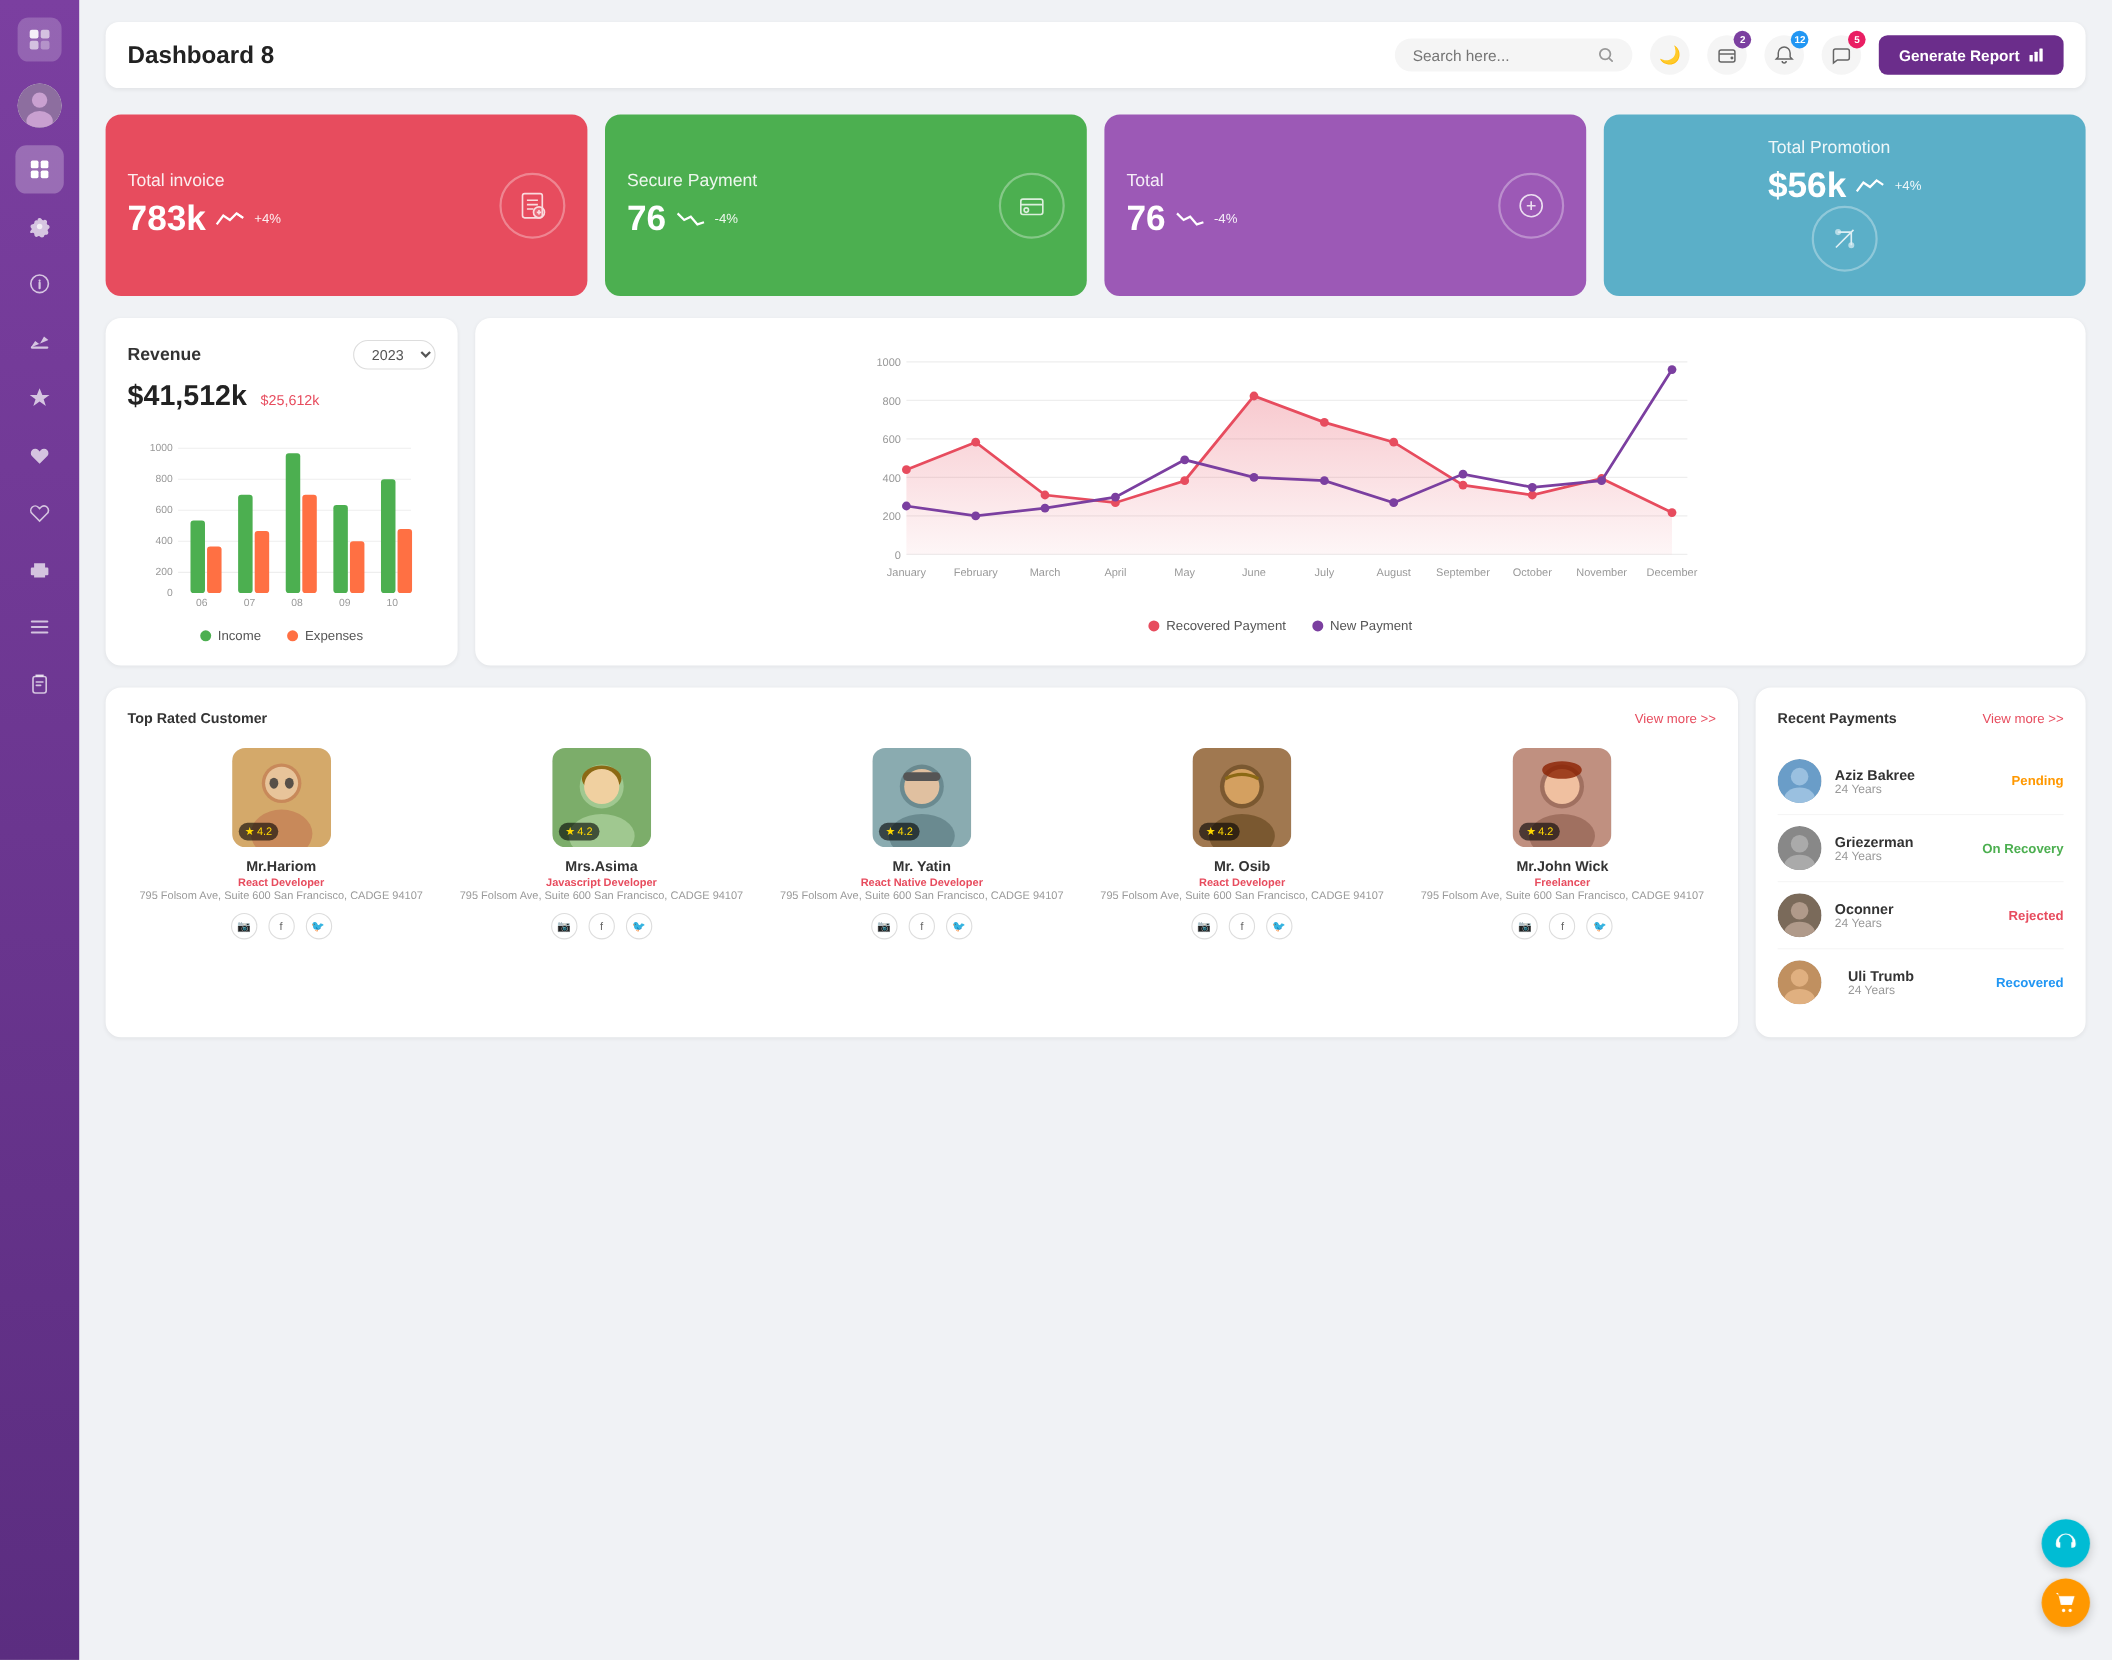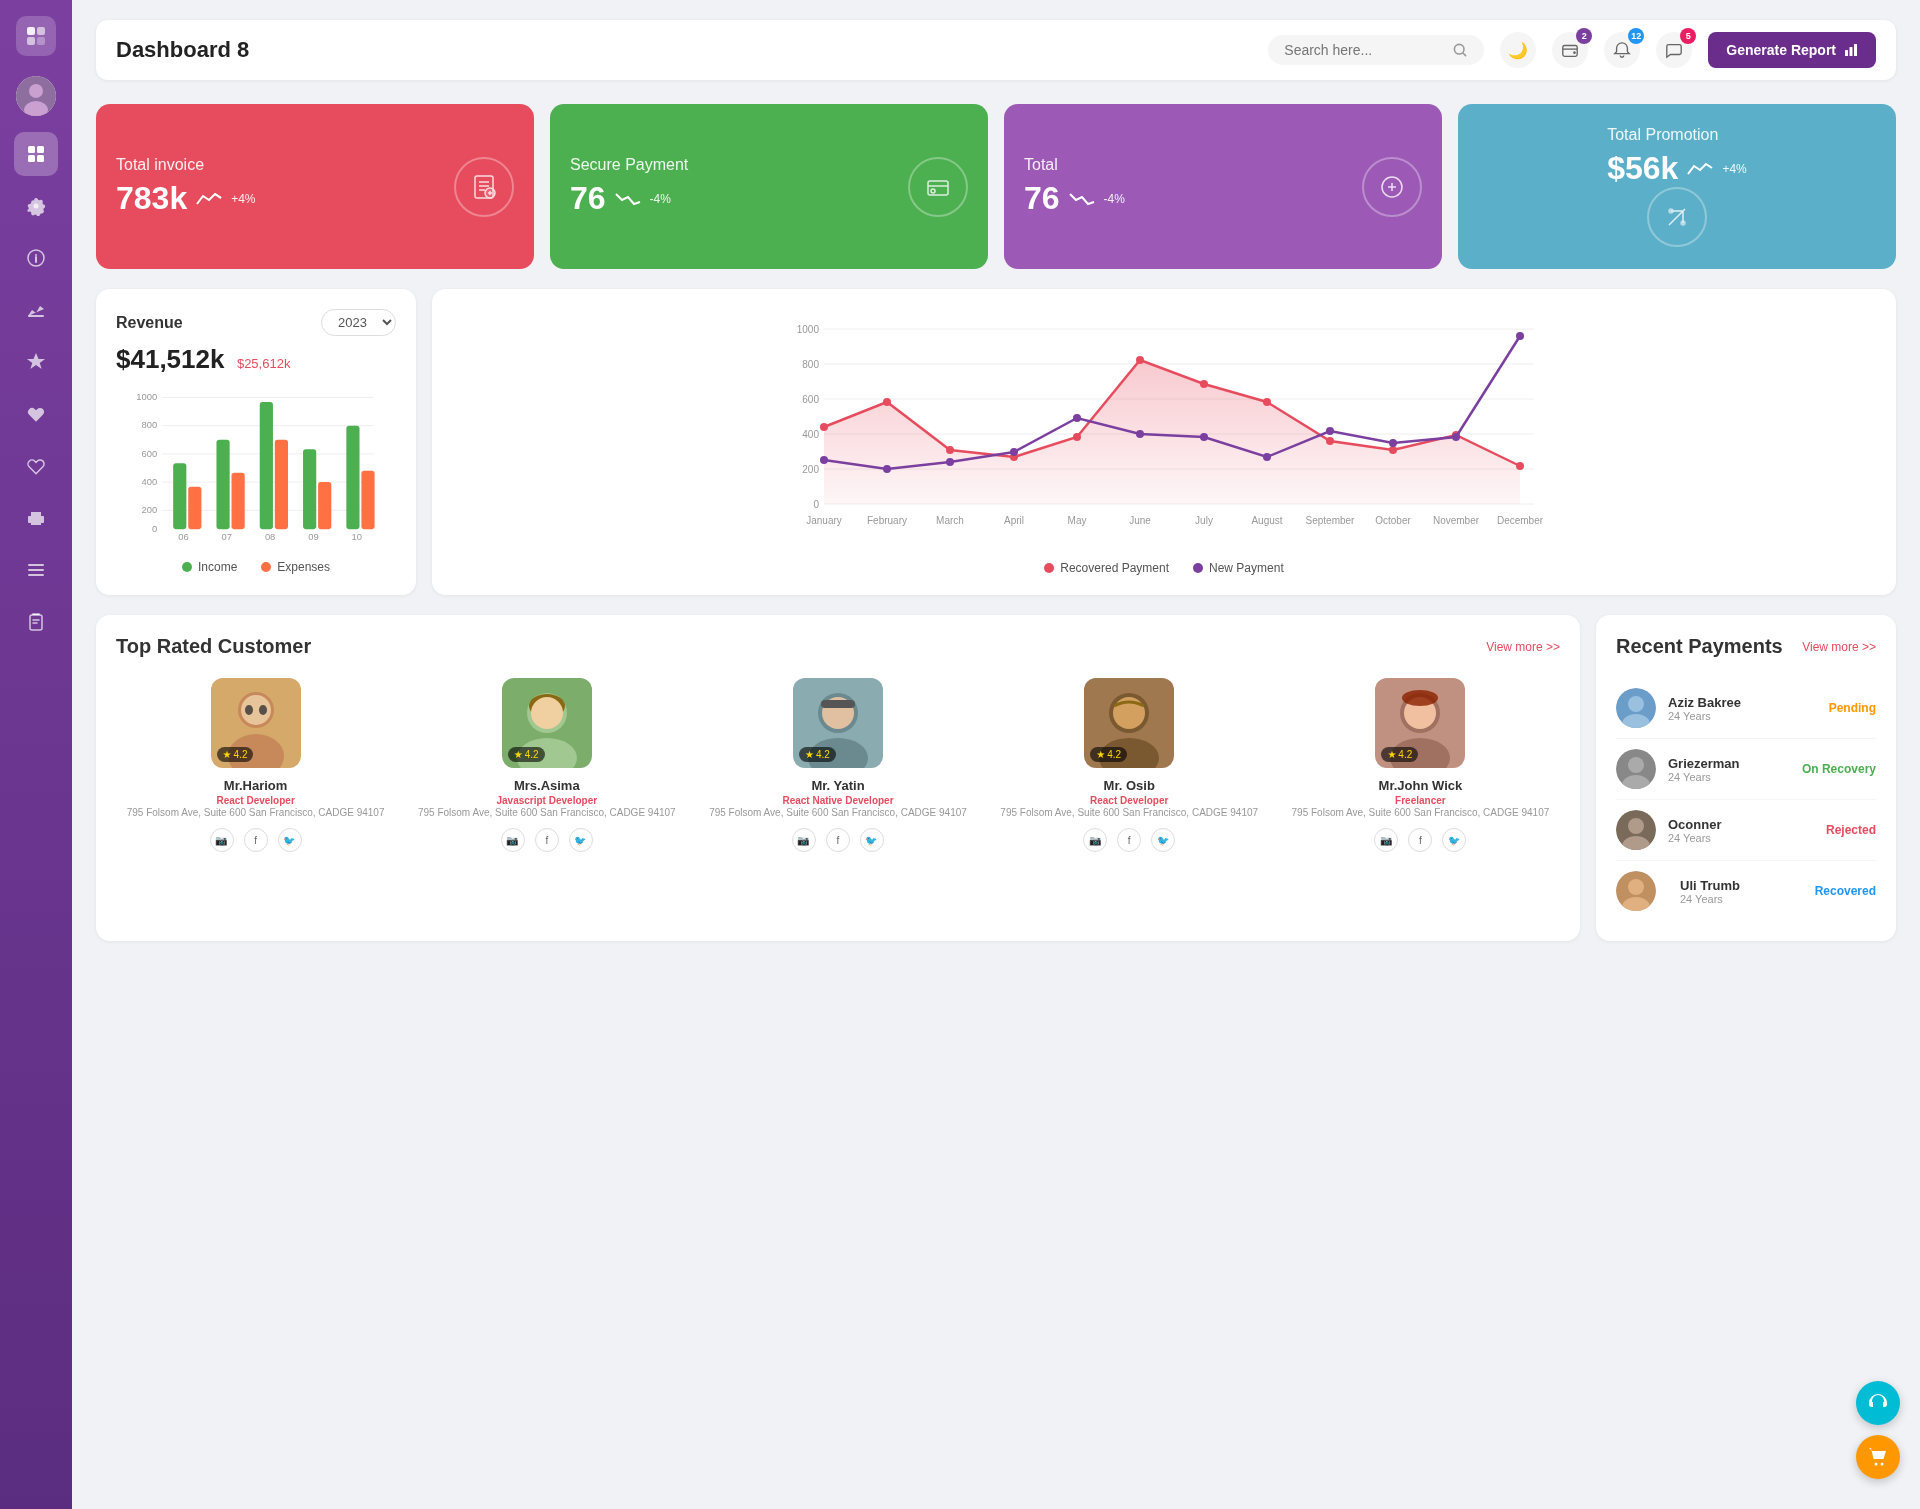--- a/index.html
+++ b/index.html
@@ -182,21 +182,21 @@
       gap: 16px;
     }
     .customers-card {
       background: white; border-radius: 14px;
       padding: 20px; box-shadow: 0 1px 4px rgba(0,0,0,0.06);
     }
     .section-header {
       display: flex; align-items: center; justify-content: space-between;
       margin-bottom: 20px;
     }
-    .section-title { font-size: 20px; font-weight: 700; color: #333; }
+    .section-title { font-size: 13px; font-weight: 700; color: #333; }
     .view-more { font-size: 12px; color: #e74c5e; cursor: pointer; }
     .customers-grid {
       display: grid; grid-template-columns: repeat(5, 1fr); gap: 12px;
     }
     .customer-item {
       display: flex; flex-direction: column; align-items: center;
       text-align: center;
     }
     .customer-photo {
       width: 90px; height: 90px;
@@ -467,21 +467,21 @@
 
   <div class="charts-row">
 
     <div class="chart-card">
       <div class="chart-header">
         <span class="chart-title">Revenue</span>
         <select class="year-select">
           <option>2023</option><option>2022</option><option>2021</option>
         </select>
       </div>
-      <div style="margin-bottom:13px;">
+      <div style="margin-bottom:23px;">
         <span class="revenue-amount">$41,512k</span>
         <span class="revenue-sub">$25,612k</span>
       </div>
       <svg class="bar-chart-svg" viewBox="0 0 260 170">
 
         <line x1="30" y1="10" x2="255" y2="10" class="grid-lines"></line>
         <line x1="30" y1="40" x2="255" y2="40" class="grid-lines"></line>
         <line x1="30" y1="70" x2="255" y2="70" class="grid-lines"></line>
         <line x1="30" y1="100" x2="255" y2="100" class="grid-lines"></line>
         <line x1="30" y1="130" x2="255" y2="130" class="grid-lines"></line>

